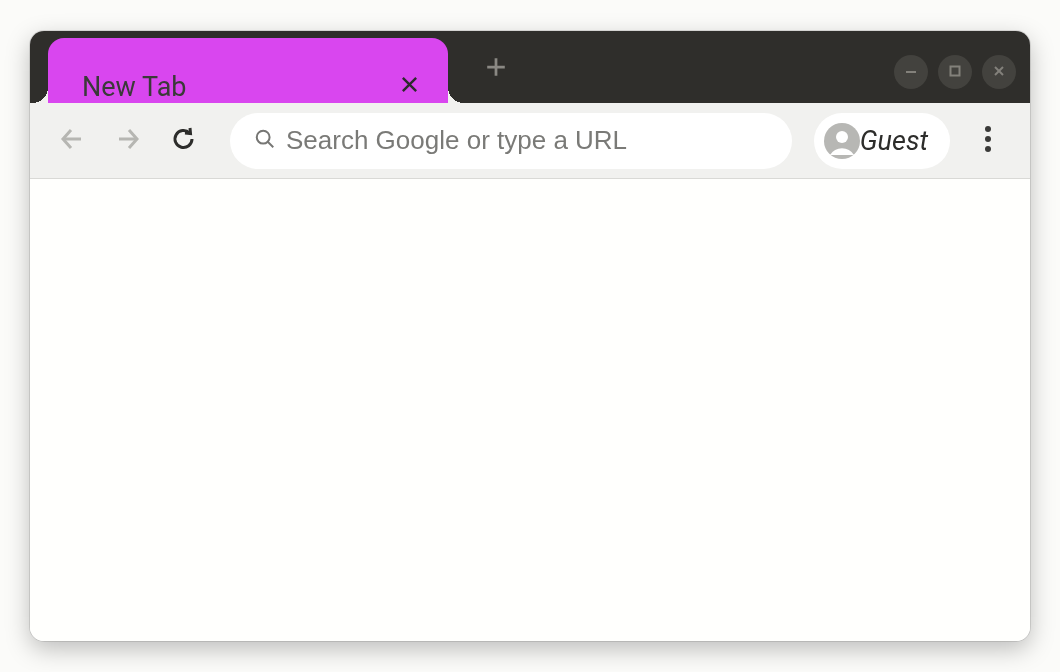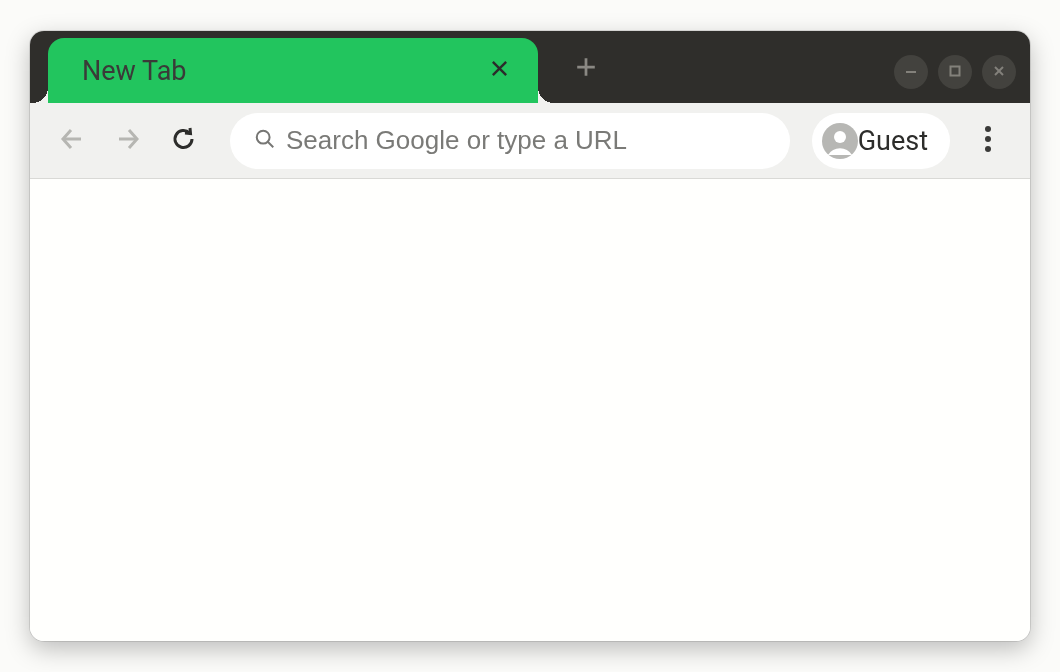--- a/index.html
+++ b/index.html
@@ -29,25 +29,25 @@
     .titlebar {
       height: 72px;
       background: #2f2e2b;
       display: flex;
       align-items: flex-end;
       position: relative;
     }
     .tab {
       margin-left: 18px;
       height: 65px;
-      width: 490px;
-      background: #22c55e;
+      width: 400px;
+      background: #d946ef;
       border-radius: 16px 16px 0 0;
       display: flex;
-      align-items: center;
+      align-items: flex-end;
       padding: 0 22px 0 34px;
       position: relative;
       margin-top: 7px;
     }
     .tab::before {
       content: "";
       position: absolute;
       left: -16px;
       bottom: 0;
       width: 16px;
@@ -183,20 +183,21 @@
     }
     .profile-chip {
       height: 56px;
       background: #fff;
       border-radius: 28px;
       display: flex;
       align-items: center;
       padding: 0 22px 0 10px;
       gap: 0;
       cursor: pointer;
+      font-style: italic;
     }
     .profile-chip .avatar {
       width: 36px;
       height: 36px;
     }
     .profile-chip .avatar svg {
       width: 100%;
       height: 100%;
     }
     .profile-label {

